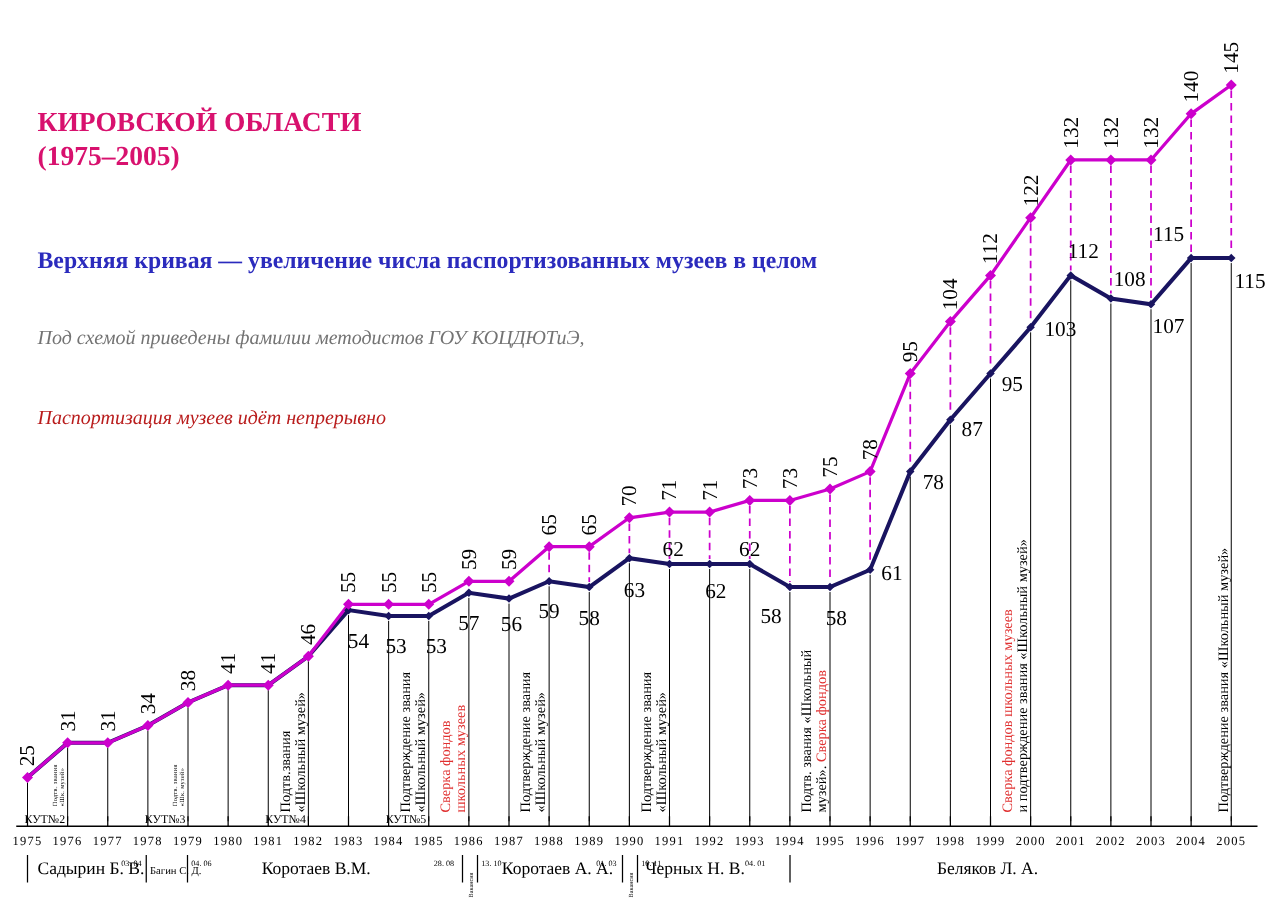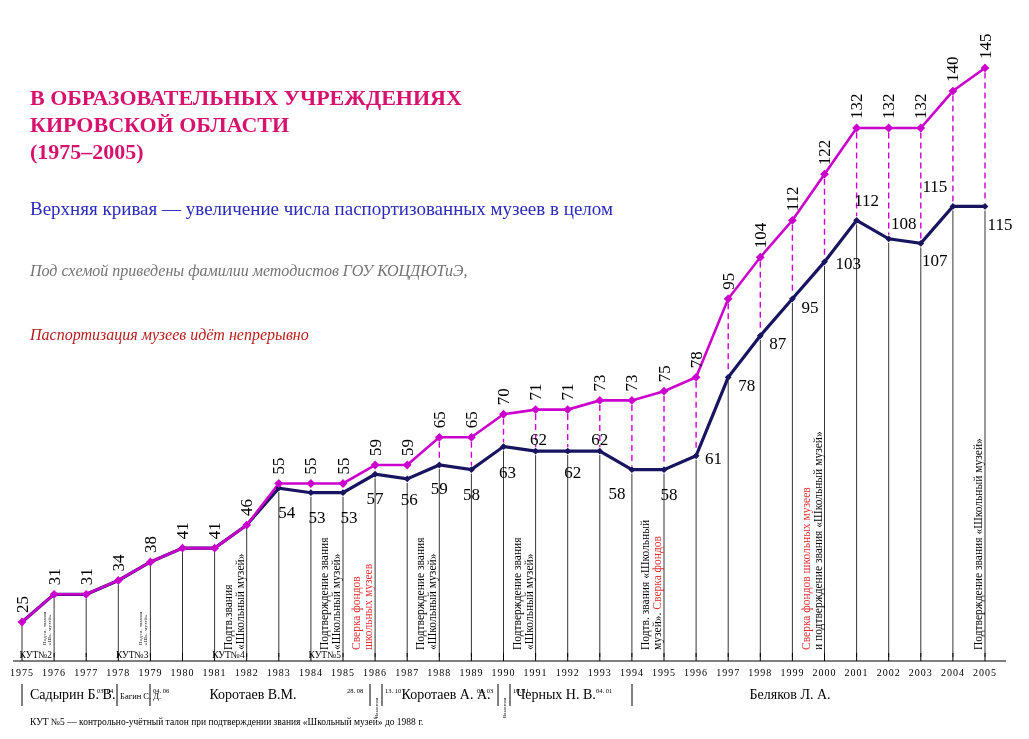--- a/index.html
+++ b/index.html
@@ -2,21 +2,21 @@
 <html><head>
 <meta charset="utf-8">
 <style>
   html,body{margin:0;padding:0;background:#fff;}
   #poster{position:relative;width:1029px;height:739px;background:#fff;overflow:hidden;
           font-family:"Liberation Serif",serif;}
   #chart-svg{position:absolute;left:0;top:0;}
   .hdr{position:absolute;left:30px;}
   .title{top:6px;font-size:60px;font-weight:bold;letter-spacing:1px;line-height:60px;}
   .subtitle{top:84px;font-size:22px;font-weight:bold;line-height:27px;}
-  .legend{top:196px;font-size:19px;line-height:25px;}
+  .legend{top:196px;font-size:19px;line-height:25px;font-weight:bold;}
   .note{top:260px;font-size:16px;font-style:italic;line-height:22px;}
   .note2{top:326px;font-size:16px;font-style:italic;}
   .footnote{position:absolute;left:30px;top:717px;font-size:9.5px;color:#000;}
 </style>
 </head>
 <body>
 
 <div id="poster">
 
   <svg id="chart-svg" width="1029" height="739" viewBox="0 0 1029 739">
@@ -293,29 +293,27 @@
       <text x="385" y="693" font-size="6.5" font-family="Liberation Serif, serif">13. 10</text>
       <text x="477" y="693" font-size="6.5" font-family="Liberation Serif, serif">01. 03</text>
       <text x="513" y="693" font-size="6.5" font-family="Liberation Serif, serif">10. 11</text>
       <text x="596" y="693" font-size="6.5" font-family="Liberation Serif, serif">04. 01</text>
       <text transform="translate(378 718) rotate(-90)" font-size="5" font-family="Liberation Serif, serif">Вакансия</text>
       <text transform="translate(506 718) rotate(-90)" font-size="5" font-family="Liberation Serif, serif">Вакансия</text>
     </svg>
 
 
   <div class="hdr subtitle" style="color: rgb(216, 17, 110);">
-    <div>В ОБРАЗОВАТЕЛЬНЫХ УЧРЕЖДЕНИЯХ</div>
     <div>КИРОВСКОЙ ОБЛАСТИ</div>
     <div>(1975–2005)</div>
   </div>
 
   <div class="hdr legend" style="color: rgb(43, 43, 189);">
     <div>Верхняя кривая — увеличение числа паспортизованных музеев в целом</div>
   </div>
 
   <div class="hdr note" style="color: #737373;">
     <div>Под схемой приведены фамилии методистов ГОУ КОЦДЮТиЭ,</div>
   </div>
 
   <div class="hdr note2" style="color: #b91c1c;">Паспортизация музеев идёт непрерывно</div>
 
-  <div class="footnote">КУТ №5 — контрольно-учётный талон при подтверждении звания «Школьный музей» до 1988 г.</div>
 </div>
 
 </body></html>

